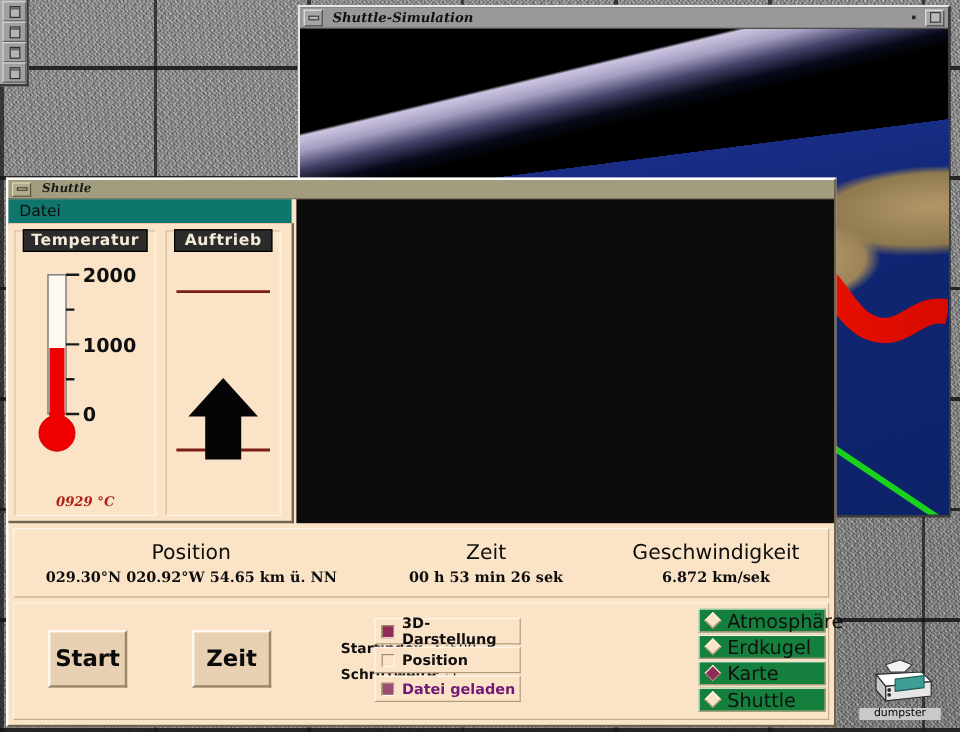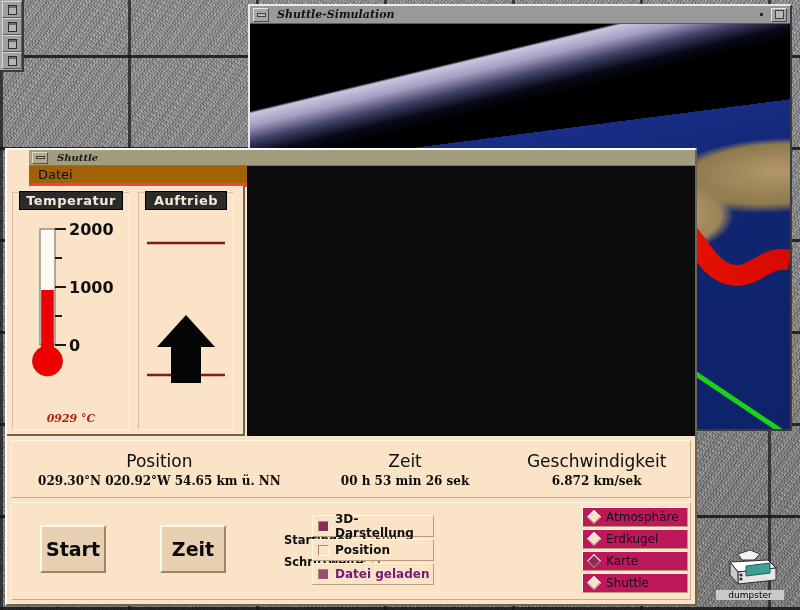--- a/index.html
+++ b/index.html
@@ -176,21 +176,20 @@
 
   
   #mainwin {
     position: absolute; left: 5px; top: 148px;
     width: 692px; height: 458px;
     background: #fae3c7;
     border-top: 2px solid #ffffff;
     border-left: 2px solid #ffffff;
     border-right: 2px solid #6e6452;
     border-bottom: 2px solid #6e6452;
-    padding-left: 22px;
   }
   #mainwin-title {
     height: 16px;
     background: #a39d7f;
     display: flex; align-items: center;
     border-bottom: 1px solid #7d7760;
   }
   #mainwin-title .tbtn {
     width: 16px; height: 12px; margin-left: 3px;
     background: #b2ac8c;
@@ -204,22 +203,22 @@
     width: 9px; height: 3px; background: #cfc9ac; border: 1px solid #3b3828;
   }
   #mainwin-title .ttext {
     font-style: italic; font-weight: bold; font-size: 10px;
     color: #1a1a1a; margin-left: 9px;
     font-family: "DejaVu Serif", "Liberation Serif", serif;
   }
 
   #menubar {
     height: 21px;
-    background: #a16207;
-    border-bottom: 4px solid #ef4444;
+    background: #0f766e;
+    border-bottom: 1px solid #ef4444;
     display: flex; align-items: center;
     padding-left: 6px;
     width: 236px;
   }
   #menubar .mi {
     font-size: 13px; color: #101010; padding: 0 3px;
     font-family: "DejaVu Sans", "Liberation Sans", sans-serif;
   }
 
   
@@ -365,27 +364,27 @@
     border-bottom: 1px solid #fff6e9;
     background: #fae3c7;
     flex: none;
   }
   .chk-box.on { background: #8e2b56; }
   .chk-box.on.dim { background: #9c4e70; }
 
   .radio {
     position: absolute; left: 570px;
     width: 106px; height: 20px;
-    background: #be185d;
+    background: #15803d;
     border-top: 1px solid #fff6e9;
     border-left: 1px solid #fff6e9;
     border-right: 1px solid #b39c80;
     border-bottom: 1px solid #b39c80;
     display: flex; align-items: center; padding-left: 6px; gap: 7px;
-    font-size: 12px; color: #101010;
+    font-size: 16px; color: #101010;
     font-family: "DejaVu Sans", "Liberation Sans", sans-serif;
   }
   #rad0 { top: 4px; }
   #rad1 { top: 26px; }
   #rad2 { top: 48px; }
   #rad3 { top: 70px; }
   .diamond {
     width: 10px; height: 10px; flex: none;
     transform: rotate(45deg);
     border-top: 1px solid #fff6e9;

